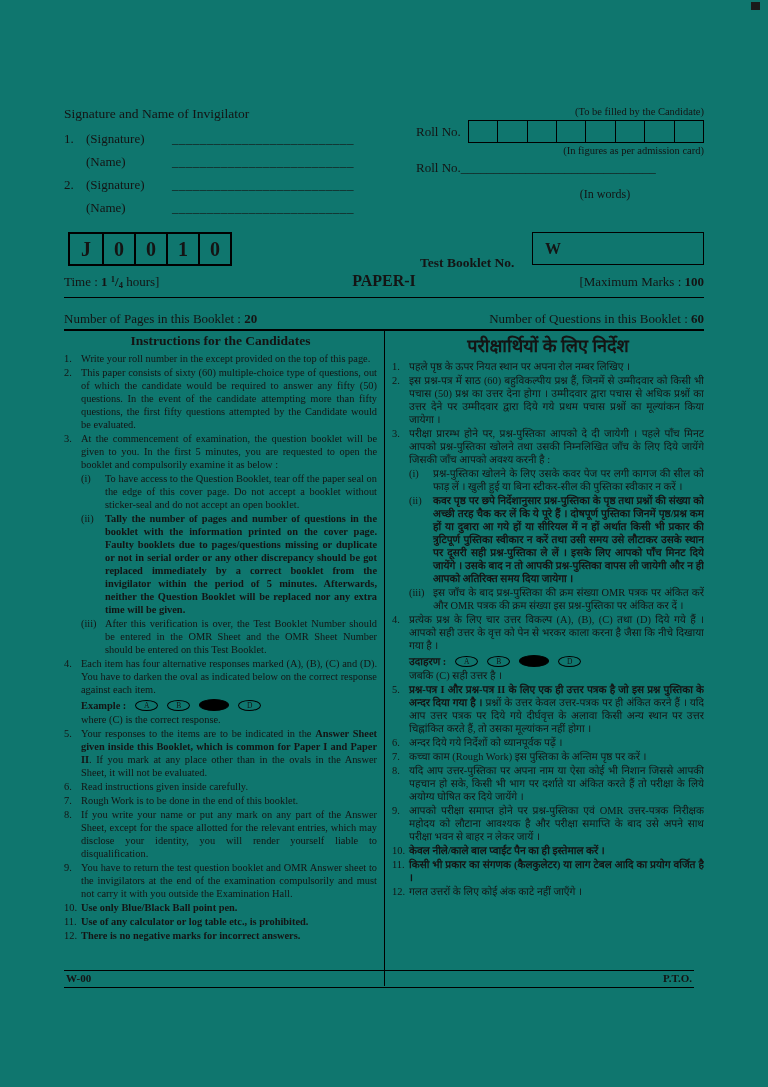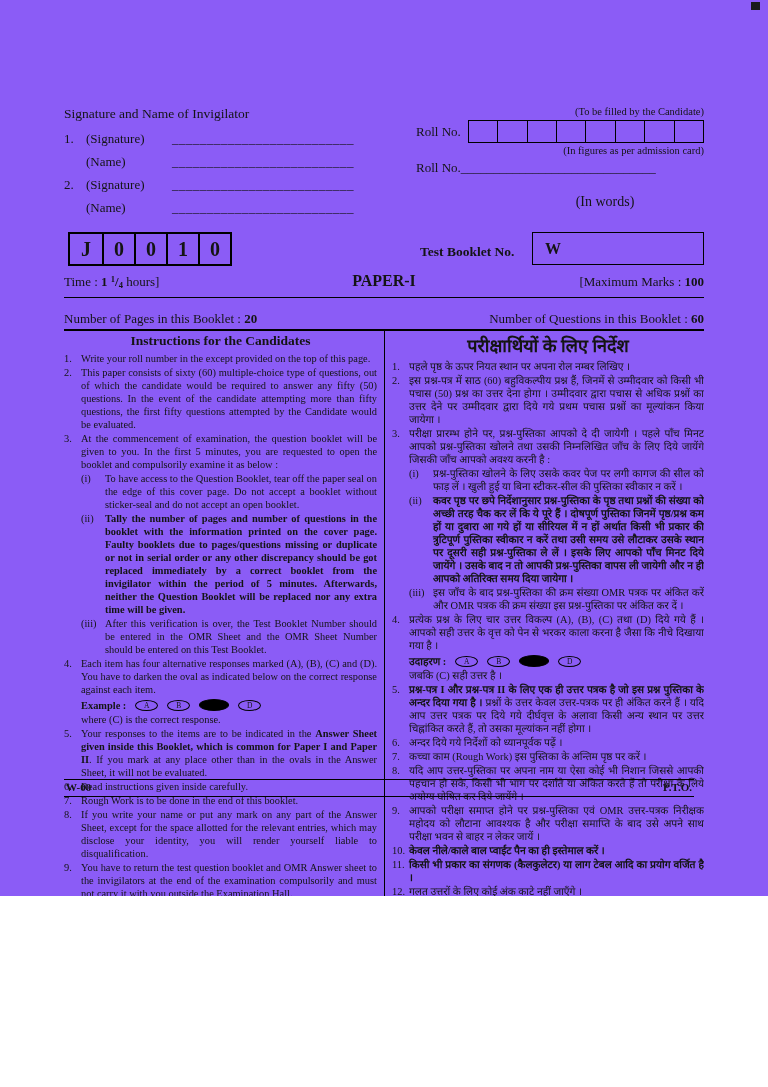--- a/index.html
+++ b/index.html
@@ -1,18 +1,18 @@
 <!DOCTYPE html>
 <html><head>
 <meta charset="utf-8">
 <style>
   * { margin:0; padding:0; box-sizing:border-box; }
   html,body { background:#ffffff; }
   .sheet {
-    position:relative; width:768px; height:896px; background:#8b5cf6;
+    position:relative; width:768px; height:1087px; background:#0f766e;
     font-family:"Liberation Serif","DejaVu Serif",serif; color:#141414;
     overflow:hidden;
   }
   .b { font-weight:bold; }
   .artifact { position:absolute; top:2px; right:8px; width:9px; height:8px; background:#1a1a1a; }
 
   .content { position:absolute; left:64px; top:106px; width:640px; }
 
   
   .header { display:flex; height:124px; }
@@ -26,29 +26,29 @@
 
   .omr-row { font-size:13px; white-space:nowrap; }
   .omr-note { font-size:10.5px; text-align:right; margin-top:0px; }
   .roll-row { display:flex; align-items:center; margin-top:3px; }
   .roll-label { font-size:13px; margin-right:7px; flex:none; }
   .roll-boxes { display:flex; border:1.5px solid #000; height:23px; flex:1; }
   .roll-cell { flex:1; border-left:1.5px solid #000; }
   .roll-cell:first-child { border-left:none; }
   .fig-note { font-size:10.5px; text-align:right; margin-top:2px; }
   .roll-words { font-size:13px; margin-top:4px; white-space:nowrap; }
-  .words-note { font-size:14px; text-align:center; margin-top:18px; padding-left:90px; }
+  .words-note { font-size:12px; text-align:center; margin-top:11px; padding-left:90px; }
 
   
   .booklet-row { position:relative; height:34px; margin-top:2px; }
   .code-box { position:absolute; left:4px; top:0; display:flex; border:2px solid #000; }
   .code-cell { width:32px; height:30px; border-left:2px solid #000; font-size:20px; font-weight:bold;
                display:flex; align-items:center; justify-content:center; }
   .code-cell:first-child { border-left:none; }
-  .tb-label { position:absolute; left:356px; top:12px; font-weight:bold; font-size:13.5px; }
+  .tb-label { position:absolute; left:356px; top:23px; font-weight:bold; font-size:13.5px; }
   .tb-box { position:absolute; left:468px; top:0; width:172px; height:33px; border:1.5px solid #000;
             display:flex; align-items:center; padding-left:12px; font-size:16px; font-weight:bold; }
 
   
   .time-row { position:relative; margin-top:6px; height:20px; font-size:13px; }
   .time-left { position:absolute; left:0; top:2px; }
   .paper-title { position:absolute; left:0; right:0; top:0; text-align:center; font-weight:bold; font-size:16px; }
   .marks-right { position:absolute; right:0; top:2px; }
   .frac sup { font-size:8.5px; vertical-align:4px; }
   .frac sub { font-size:8.5px; vertical-align:-2px; }

